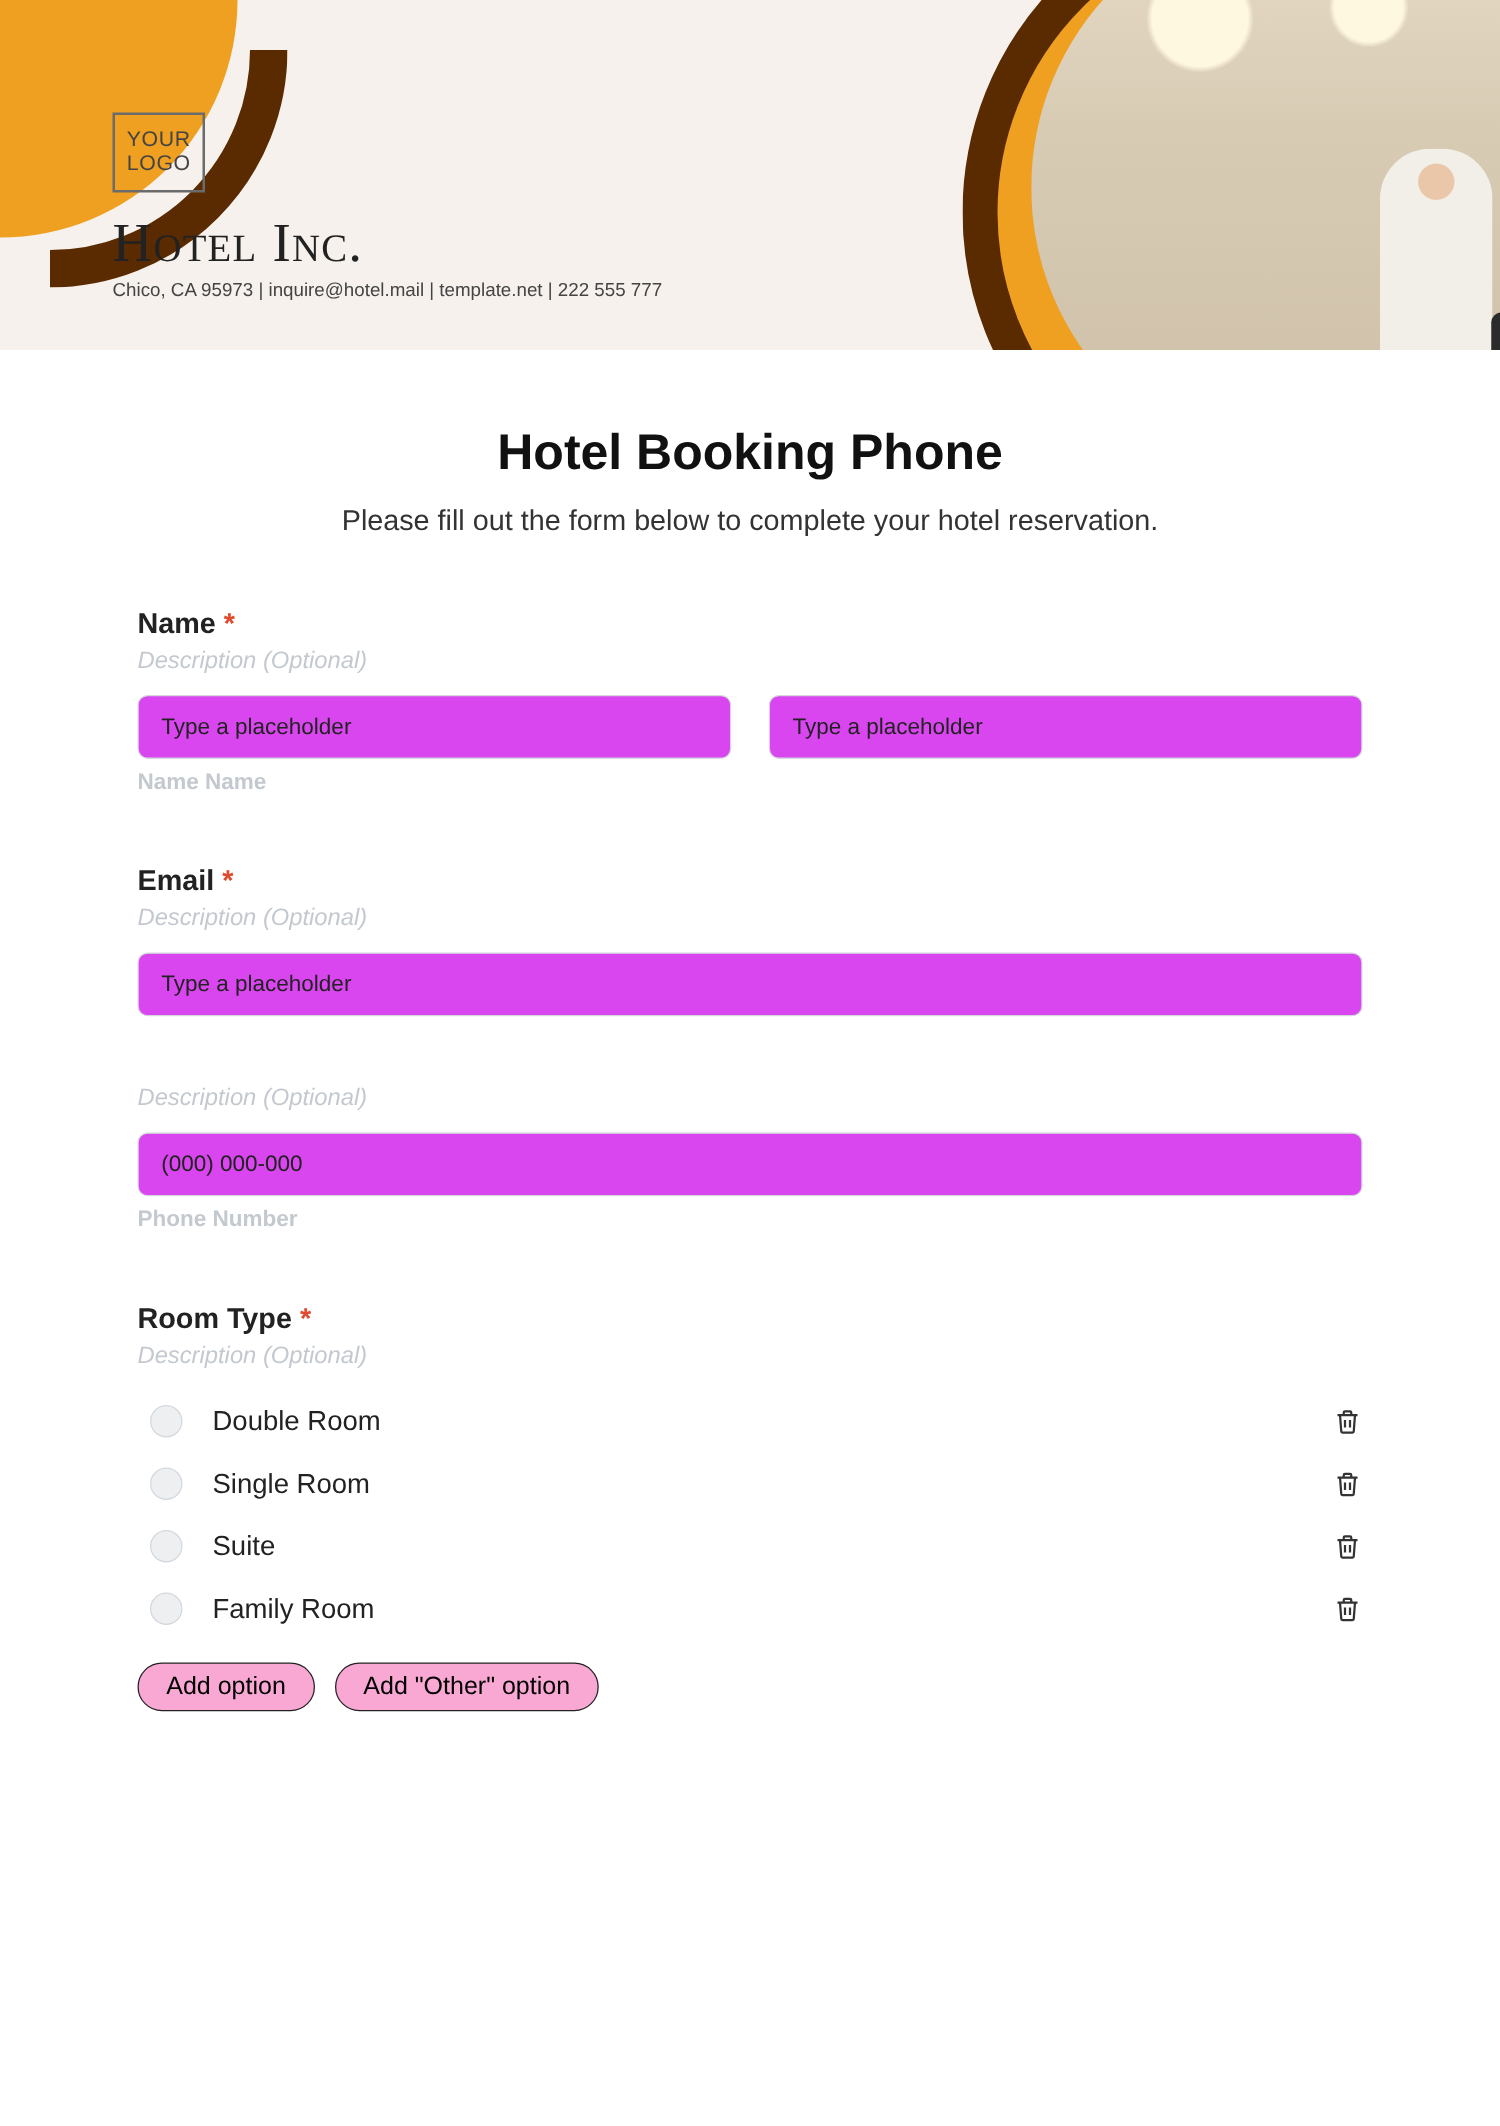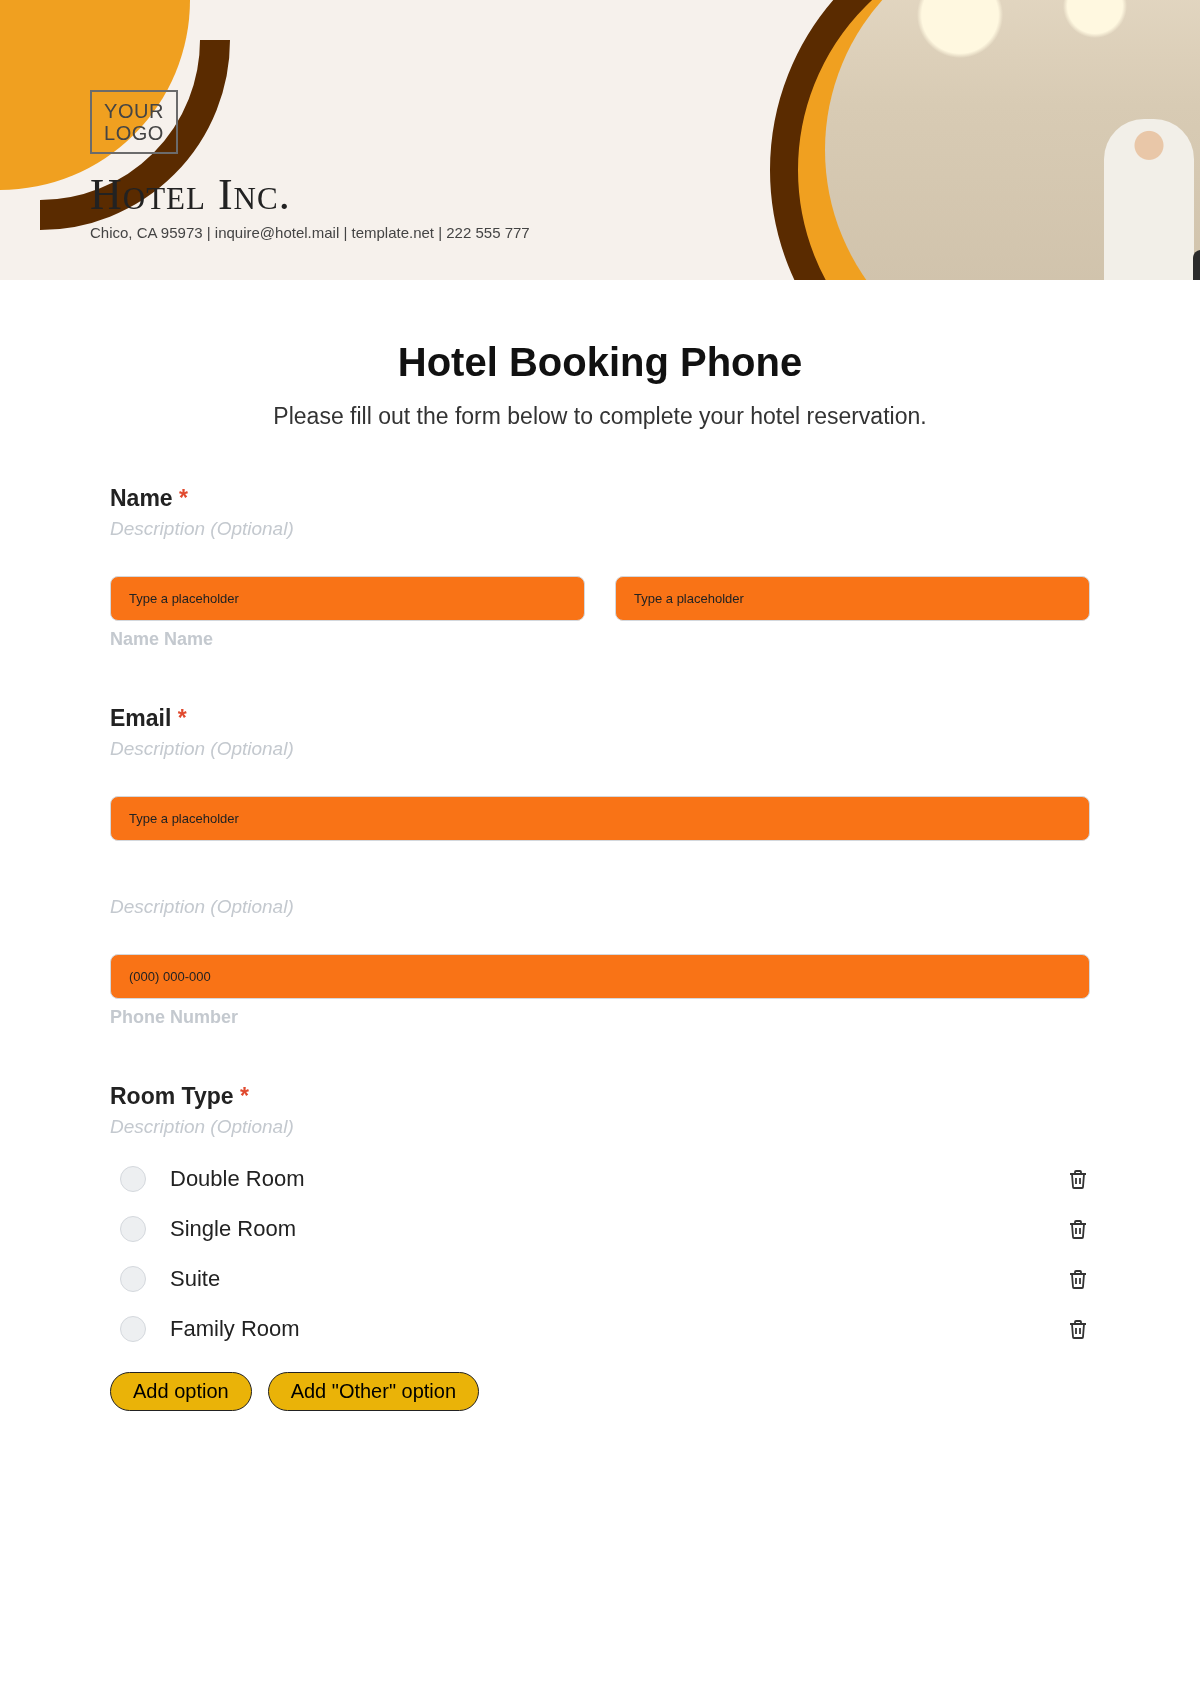--- a/index.html
+++ b/index.html
@@ -79,24 +79,24 @@
     background:#2b2b2b;
     border-radius:8px;
   }
   .logo-block {
     position: absolute;
     left: 90px;
     top: 90px;
   }
   .logo-box {
     border: 2px solid #6b6b6b;
-    width: 88px; height: 64px;
+    width: 74px; height: 64px;
     display: flex; align-items: center; justify-content: center;
     text-align: center;
-    font-size: 20px;
+    font-size: 17px;
     color: #444;
     line-height: 1.1;
     letter-spacing: .5px;
   }
   .company-name {
     font-family: "Times New Roman", serif;
     font-variant: small-caps;
     font-size: 44px;
     letter-spacing: 1px;
     margin-top: 15px;
@@ -141,25 +141,24 @@
   .row-two {
     display: flex;
     gap: 30px;
   }
   .row-two > div { flex: 1; }
   .text-input {
     width: 100%;
     border: 1px solid #d4d8dd;
     border-radius: 8px;
     padding: 14px 18px;
-    font-size: 13px;
-    color: #222;
-    background:#f97316;
+    font-size: 18px;
+    color: #222;
+    background:#d946ef;
     font-family: inherit;
-    margin-top: 20px;
   }
   .text-input::placeholder { color: #222; opacity:1; }
   .sub-label {
     color: #c4c9cf;
     font-size: 18px;
     font-weight: 600;
     margin-top: 8px;
   }
   
   .option-row {
@@ -185,21 +184,21 @@
     width: 24px; height: 24px;
     flex-shrink:0;
   }
   .trash svg { width:100%; height:100%; stroke:#333; fill:none; stroke-width:1.8; }
   .pill-row { margin-top: 18px; display:flex; gap:16px; }
   .pill {
     border: 1.5px solid #222;
     border-radius: 999px;
     padding: 7px 22px;
     font-size: 20px;
-    background: #eab308;
+    background: #f9a8d4;
     cursor: pointer;
     font-family: inherit;
   }
 </style>
 </head>
 <body>
 
 <div class="header">
   <div class="corner-top-left"></div>
   <div class="hero-wrap">

